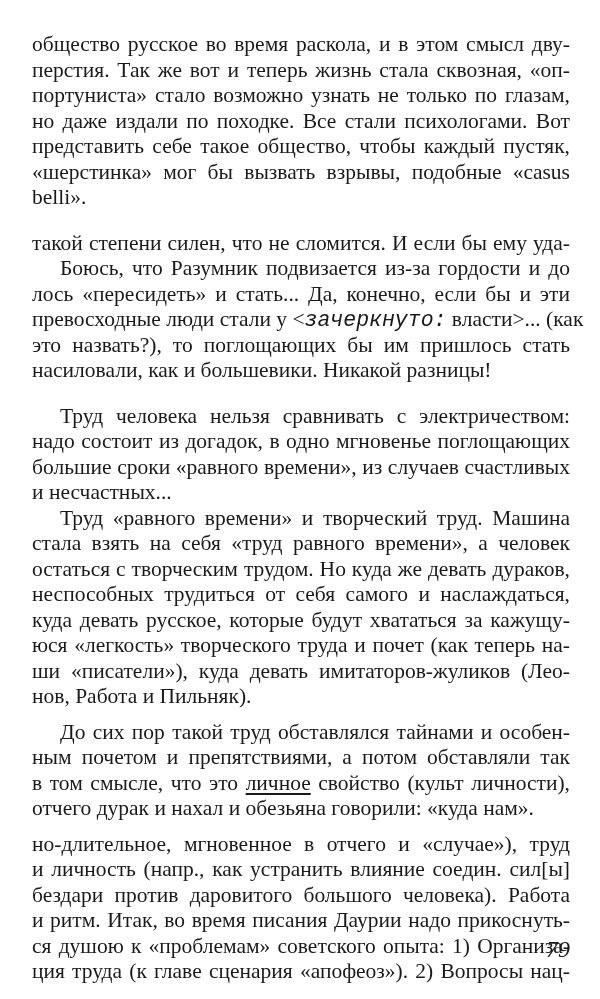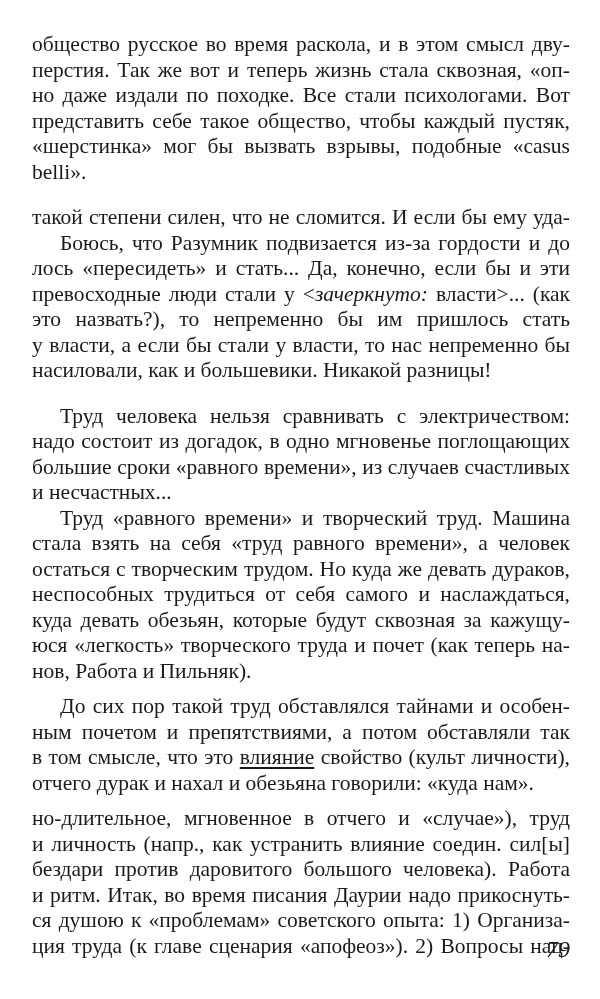--- a/index.html
+++ b/index.html
@@ -38,77 +38,78 @@
   .line {
     display: block;
     text-align: justify;
     text-align-last: justify;
     white-space: nowrap;
     height: 25.5px;
   }
   .line.last {
     text-align-last: left;
   }
-  .it { font-style: italic; }
+  .it { font-style: italic; font-family: Liberation Mono, monospace; }
   .ul { text-decoration: underline; text-underline-offset: 3px; }
   .page-number {
     position: absolute;
     right: 30px;
     top: 936px;
     font-family: "Liberation Serif", "DejaVu Serif", serif;
     font-style: italic;
     font-size: 24px;
     color: #1a1a1a;
   }
 </style>
 </head>
 <body>
 
 <div class="page">
 
   <p class="para">
     <span class="line">общество русское во время раскола, и в этом смысл дву-</span>
     <span class="line">перстия. Так же вот и теперь жизнь стала сквозная, «оп-</span>
+    <span class="line">портуниста» стало возможно узнать не только по глазам,</span>
     <span class="line">но даже издали по походке. Все стали психологами. Вот</span>
     <span class="line">представить себе такое общество, чтобы каждый пустяк,</span>
     <span class="line">«шерстинка» мог бы вызвать взрывы, подобные «casus</span>
     <span class="line last">belli».</span>
   </p>
 
   <p class="para gap">
     <span class="line">такой степени силен, что не сломится. И если бы ему уда-</span>
     <span class="line" style="padding-left:28px;box-sizing:border-box;">Боюсь, что Разумник подвизается из-за гордости и до</span>
     <span class="line">лось «пересидеть» и стать... Да, конечно, если бы и эти</span>
     <span class="line"><span>превосходные люди стали у &lt;</span><span class="it">зачеркнуто:</span><span> власти&gt;... (как</span></span>
-    <span class="line">это назвать?), то непременно бы им пришлось стать</span>
-    <span class="line">у власти, а если бы стали у власти, то нас непременно бы</span>
+    <span class="line">это назвать?), то поглощающих бы им пришлось стать</span>
     <span class="line last">насиловали, как и большевики. Никакой разницы!</span>
   </p>
 
   <p class="para gap">
     <span class="line" style="padding-left:28px;box-sizing:border-box;">Труд человека нельзя сравнивать с электричеством:</span>
     <span class="line">надо состоит из догадок, в одно мгновенье поглощающих</span>
     <span class="line">большие сроки «равного времени», из случаев счастливых</span>
     <span class="line last">и несчастных...</span>
   </p>
 
   <p class="para">
     <span class="line" style="padding-left:28px;box-sizing:border-box;">Труд «равного времени» и творческий труд. Машина</span>
     <span class="line">стала взять на себя «труд равного времени», а человек</span>
     <span class="line">остаться с творческим трудом. Но куда же девать дураков,</span>
     <span class="line">неспособных трудиться от себя самого и наслаждаться,</span>
-    <span class="line">куда девать обезьян, которые будут сквозная за кажущу-</span>
+    <span class="line">куда девать русское, которые будут хвататься за кажущу-</span>
     <span class="line">юся «легкость» творческого труда и почет (как теперь на-</span>
+    <span class="line">ши «писатели»), куда девать имитаторов-жуликов (Лео-</span>
     <span class="line last">нов, Работа и Пильняк).</span>
   </p>
 
   <p class="para small-gap">
     <span class="line" style="padding-left:28px;box-sizing:border-box;">До сих пор такой труд обставлялся тайнами и особен-</span>
     <span class="line">ным почетом и препятствиями, а потом обставляли так</span>
-    <span class="line"><span>в том смысле, что это </span><span class="ul">влияние</span><span> свойство (культ личности),</span></span>
+    <span class="line"><span>в том смысле, что это </span><span class="ul">личное</span><span> свойство (культ личности),</span></span>
     <span class="line last">отчего дурак и нахал и обезьяна говорили: «куда нам».</span>
   </p>
 
   <p class="para small-gap">
     <span class="line">но-длительное, мгновенное в отчего и «случае»), труд</span>
     <span class="line">и личность (напр., как устранить влияние соедин. сил[ы]</span>
     <span class="line">бездари против даровитого большого человека). Работа</span>
     <span class="line">и ритм. Итак, во время писания Даурии надо прикоснуть-</span>
     <span class="line">ся душою к «проблемам» советского опыта: 1) Организа-</span>
     <span class="line">ция труда (к главе сценария «апофеоз»). 2) Вопросы нац-</span>

